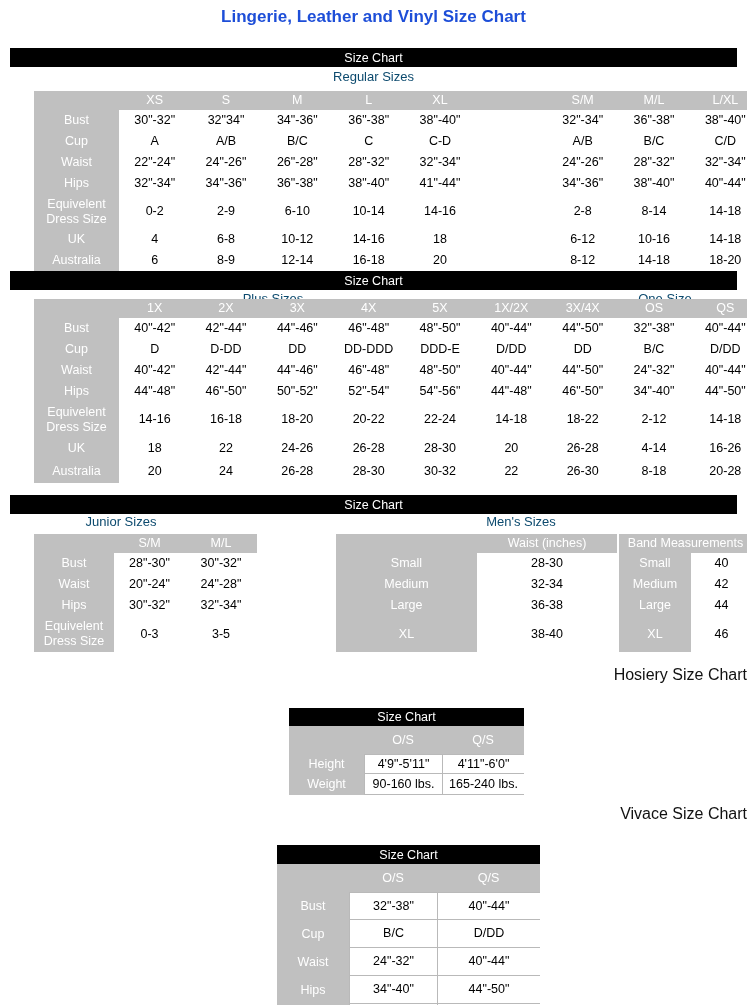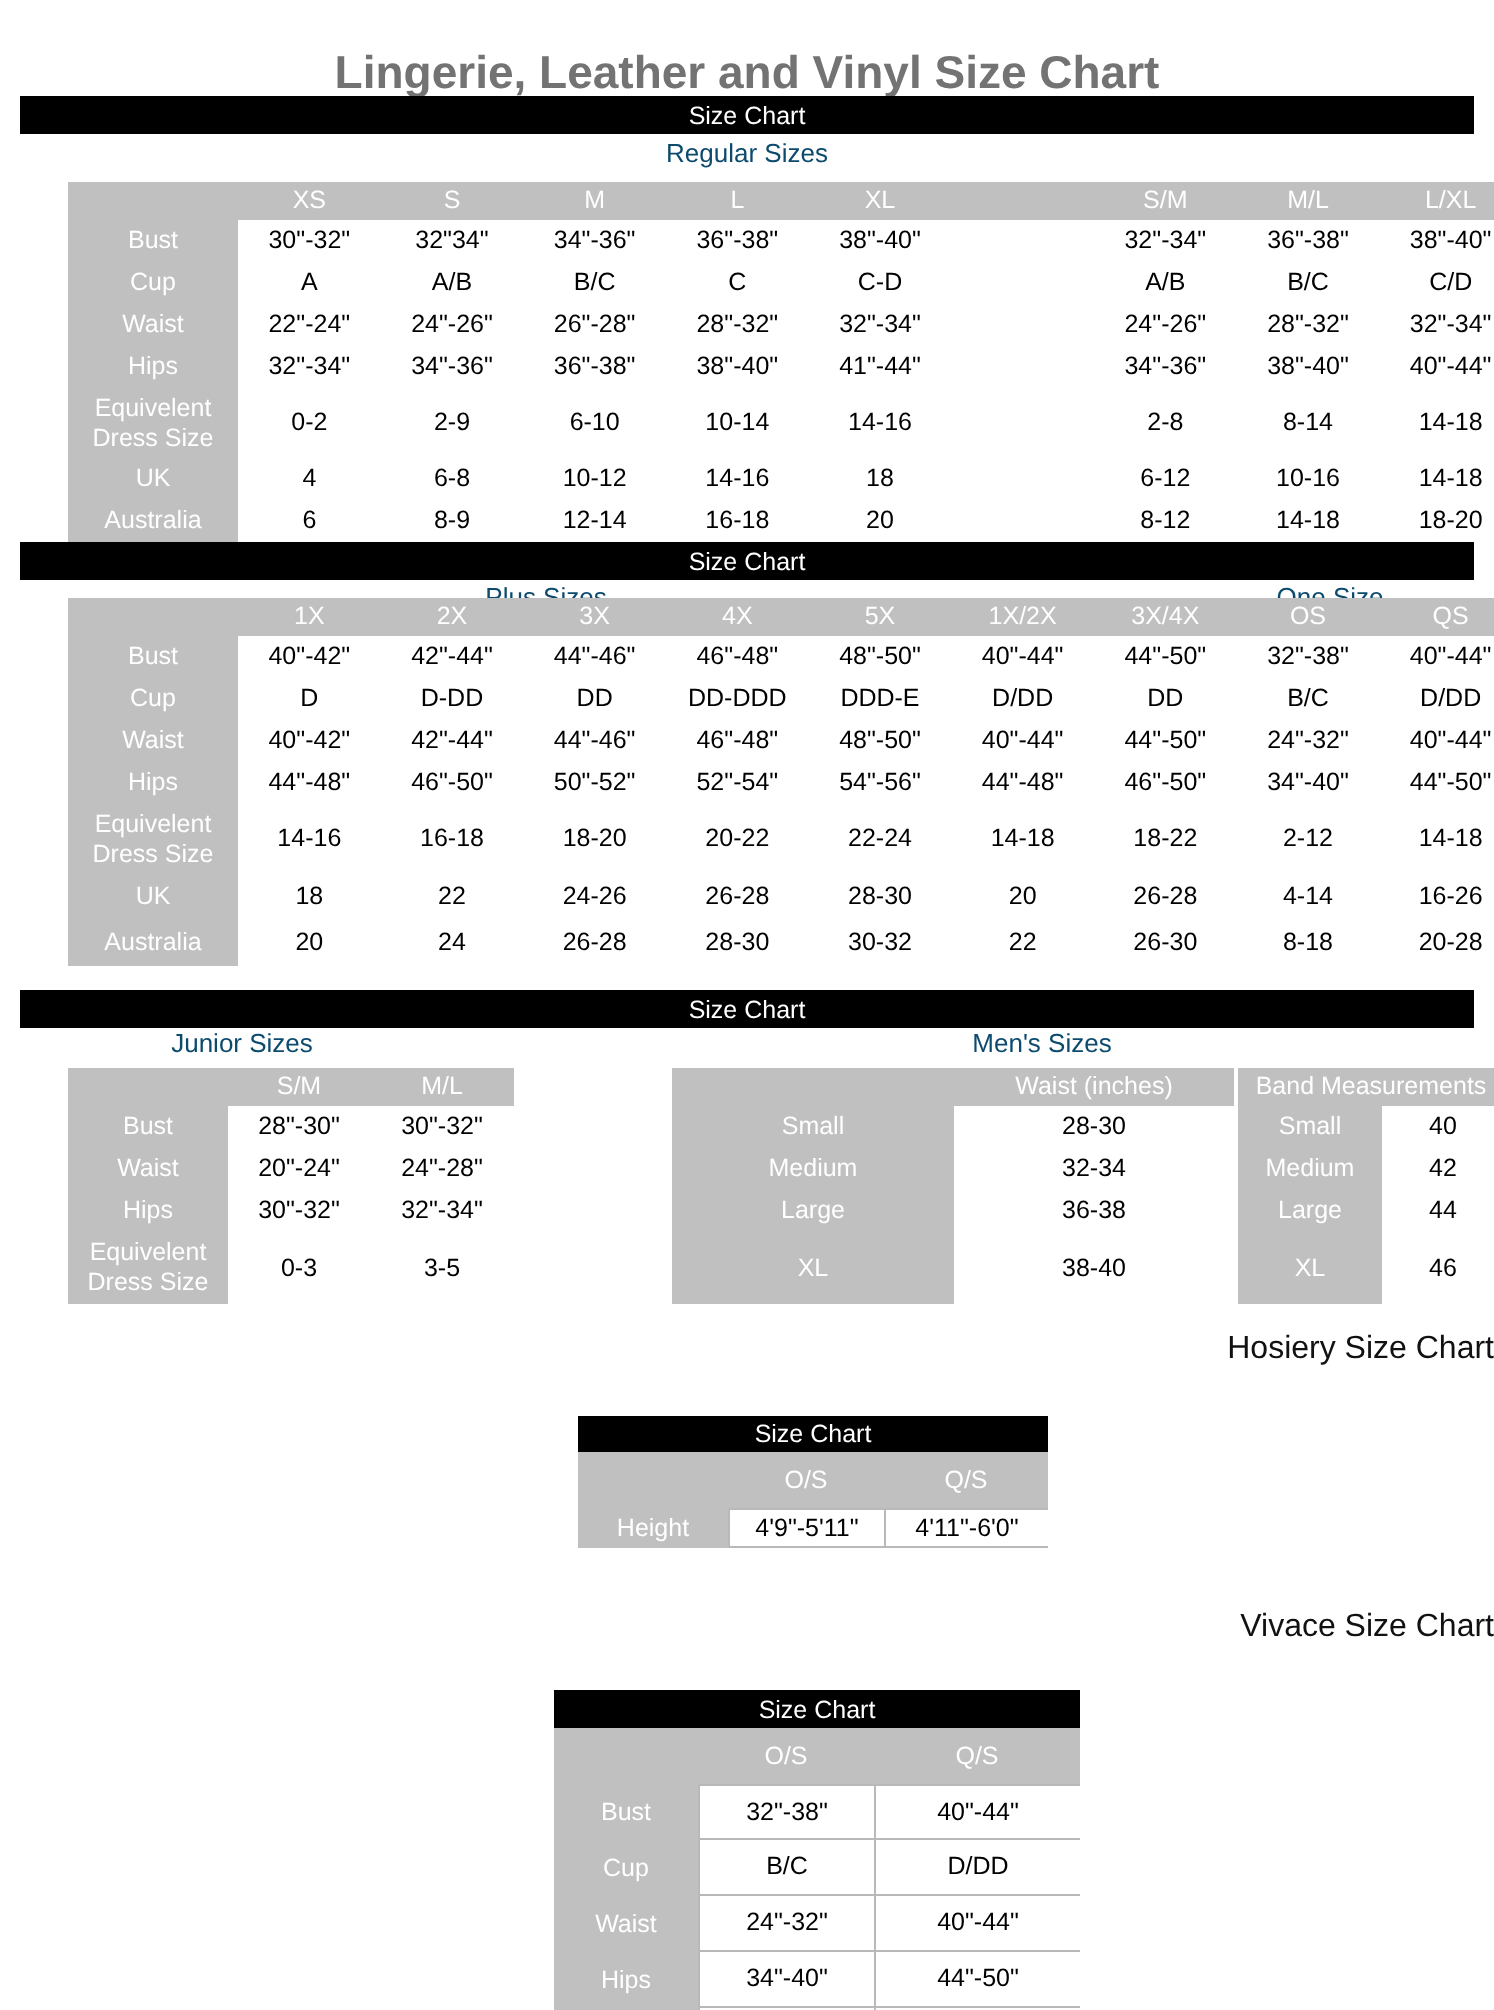--- a/index.html
+++ b/index.html
@@ -3,21 +3,21 @@
 <meta charset="utf-8">
 <style>
   * { margin:0; padding:0; box-sizing:border-box; }
   html,body { background:#fff; }
   body {
     width:747px; height:1005px; position:relative; overflow:hidden;
     font-family:"Liberation Sans","DejaVu Sans",sans-serif; color:#000;
   }
   .title {
     position:absolute; top:7px; left:0; width:747px; text-align:center;
-    font-size:23px; font-weight:bold; color:#737373;margin-top:16px;
+    font-size:17px; font-weight:bold; color:#1d4ed8;
   }
   .sub-title {
     position:absolute; left:16px; width:731px; text-align:right;
     font-size:16px; font-weight:normal; color:#111;
   }
   .bar {
     position:absolute; left:10px; width:727px; height:19px; background:#000;
     color:#fff; font-size:12.5px; display:flex; align-items:center; justify-content:center;
   }
   .heading {
@@ -340,20 +340,25 @@
   <div class="row r18">
     <div class="h"></div>
   <div class="h">O/S</div>
       <div class="h">Q/S</div>
     </div>
   <div class="row r20 bt">
     <div class="l">Height</div>
   <div class="d b">4'9"-5'11"</div>
       <div class="d b">4'11"-6'0"</div>
     </div>
+  <div class="row r21">
+    <div class="l">Weight</div>
+  <div class="d b">90-160 lbs.</div>
+      <div class="d b">165-240 lbs.</div>
+    </div>
 </div>
 
 <div class="sub-title" style="top:805px">Vivace Size Chart</div>
 
 <div class="table" style="top:845px;left:253px;width:263px;--cols:72px 88px 103px">
   <div class="tbar" style="height:19px">Size Chart</div>
   <div class="row r18">
     <div class="h"></div>
   <div class="h">O/S</div>
       <div class="h">Q/S</div>

